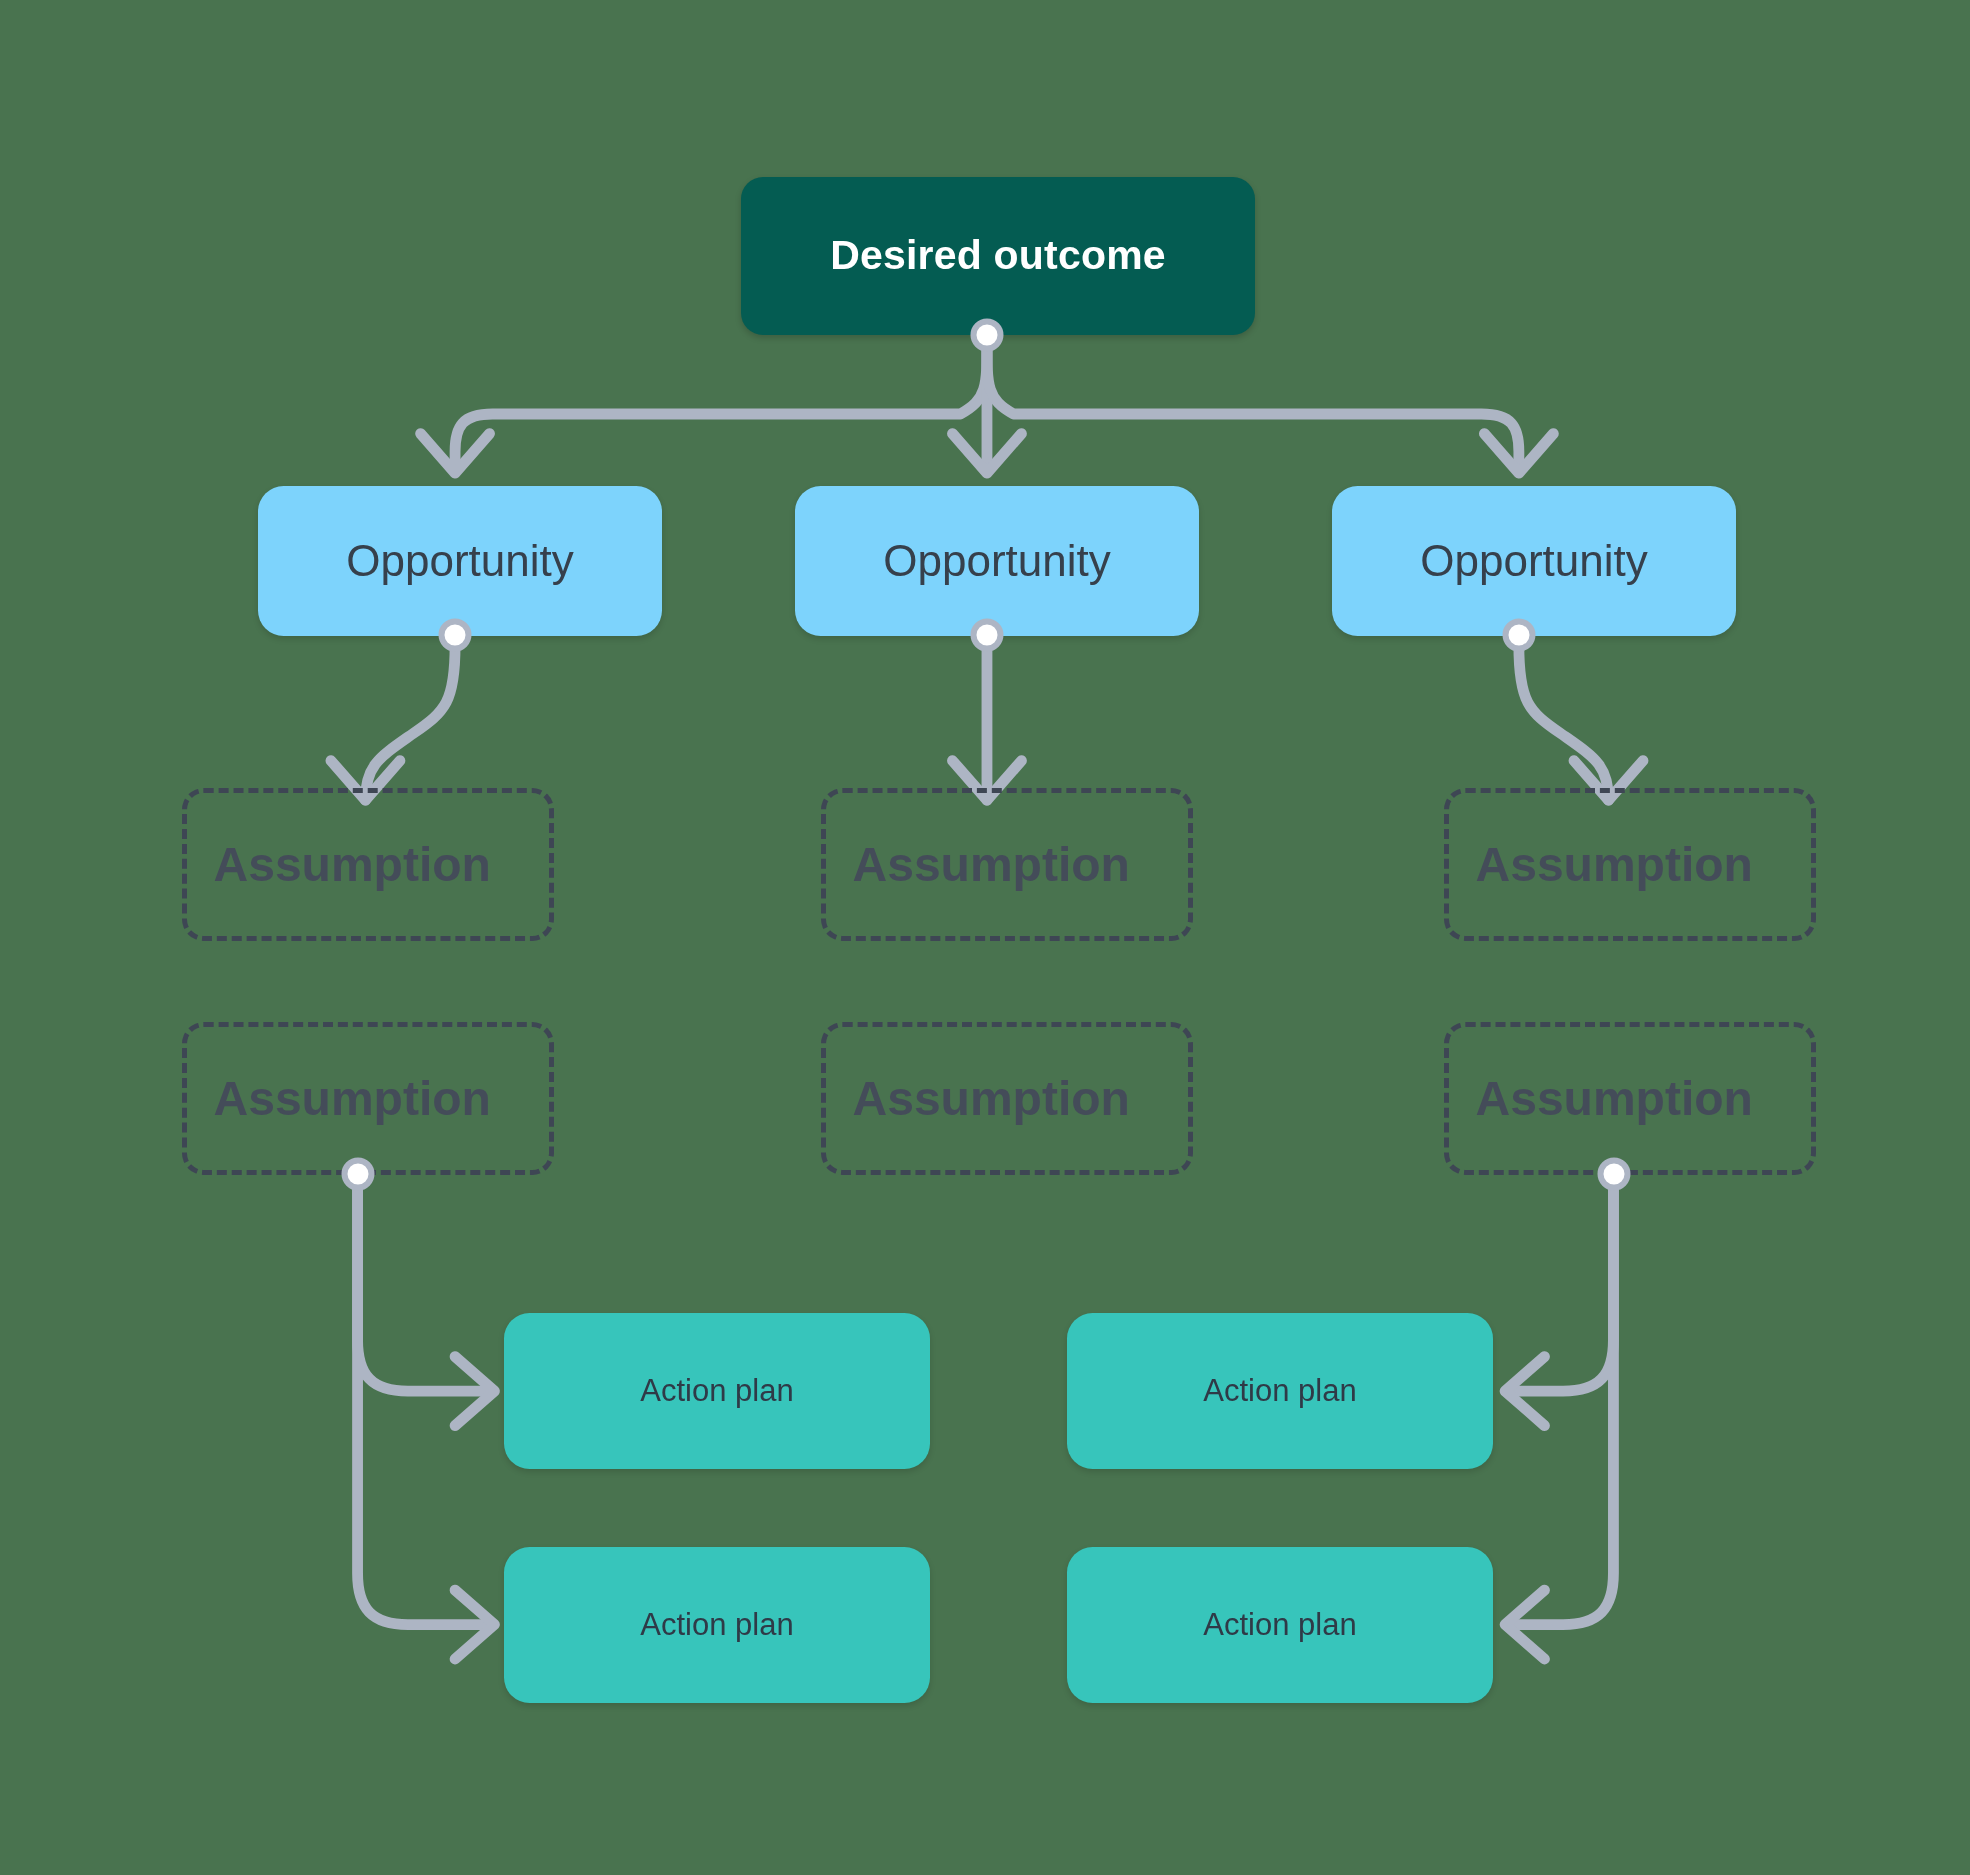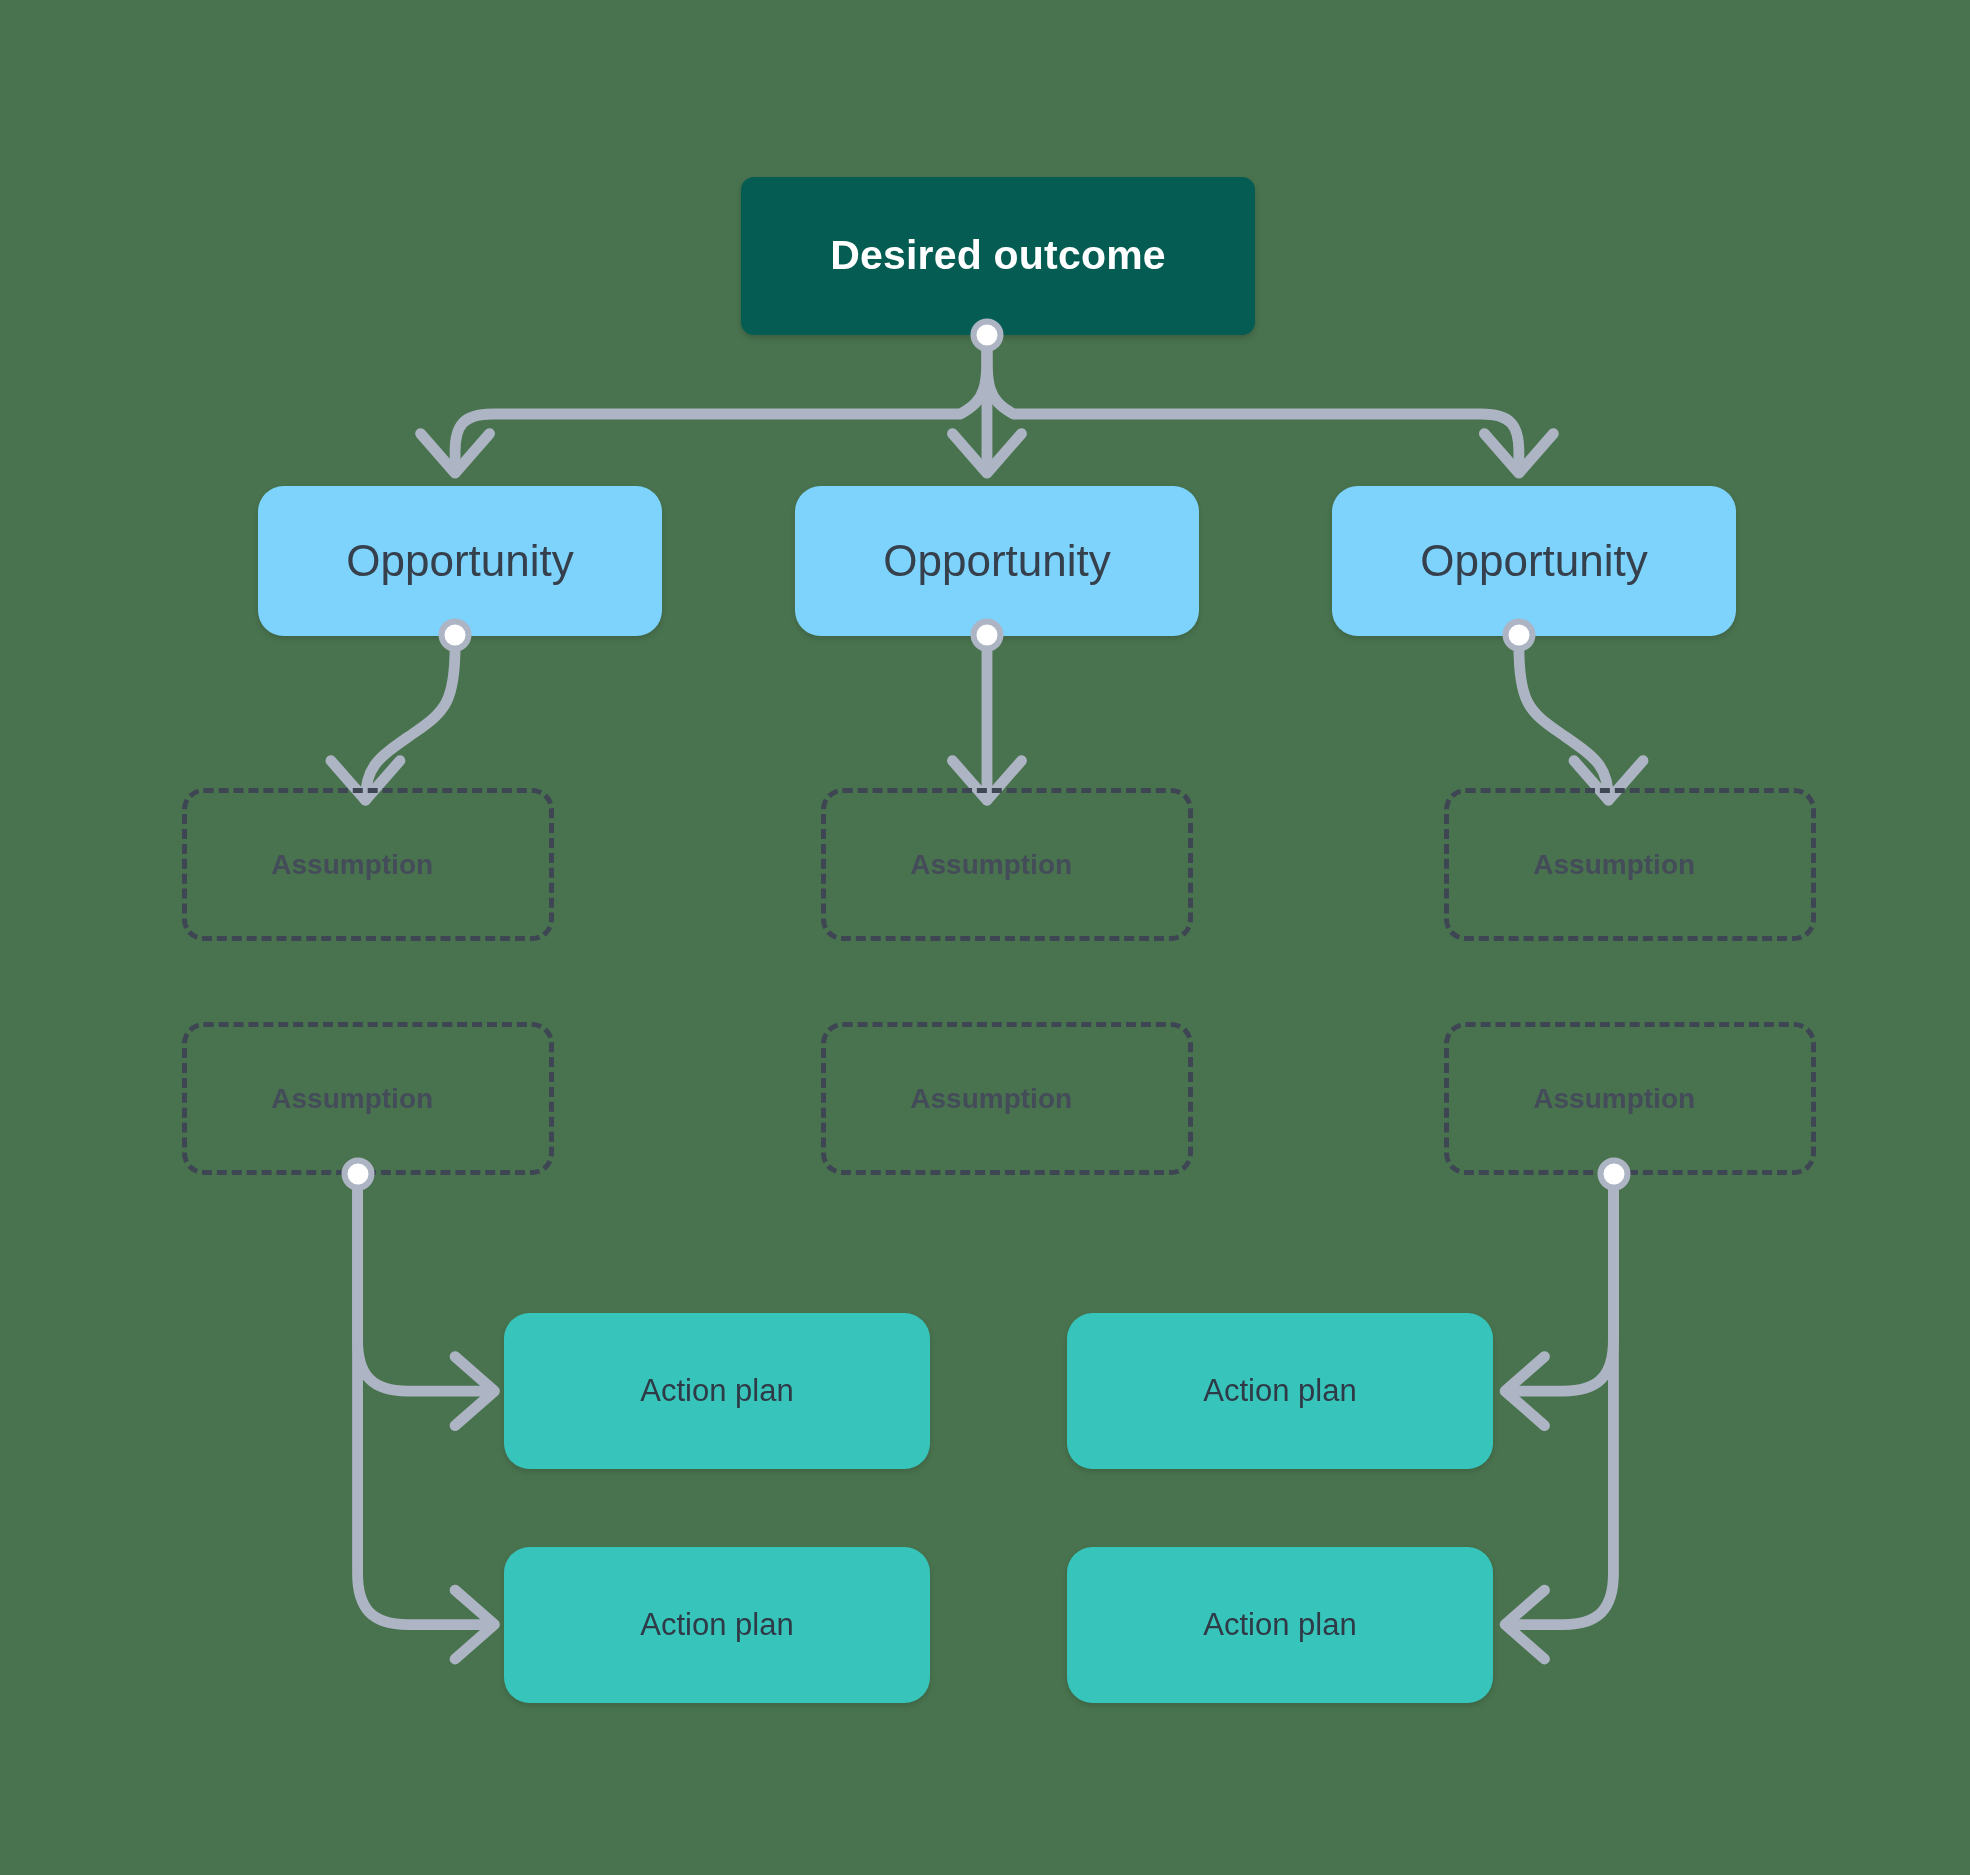--- a/index.html
+++ b/index.html
@@ -28,42 +28,42 @@
     position: absolute;
     box-sizing: border-box;
     display: flex;
     align-items: center;
     justify-content: center;
     text-align: center;
     line-height: 1.2;
   }
   .node-outcome {
     background: #045c52;
-    border-radius: 13px;
+    border-radius: 22px;
     color: #ffffff;
     font-weight: bold;
     font-size: 41px;
     letter-spacing: 0.2px;
     box-shadow: 0 3px 6.9px rgba(0,0,0,0.18);
   }
   .node-opportunity {
     background: #7dd3fc;
     border-radius: 25.6px;
     color: #36404c;
     font-weight: normal;
     font-size: 44px;
     box-shadow: 0 3px 6.9px rgba(0,0,0,0.14);
   }
   .node-assumption {
     background: transparent;
     border: 5.9px dashed #3e4654;
     border-radius: 21.7px;
     color: #444c59;
     font-weight: bold;
-    font-size: 28px;
+    font-size: 48px;
   }
   .node-assumption .node-label {
     position: relative;
     left: -15.8px;
   }
   .node-action {
     background: #37c5bb;
     border-radius: 25.6px;
     color: #2f3a47;
     font-weight: normal;

